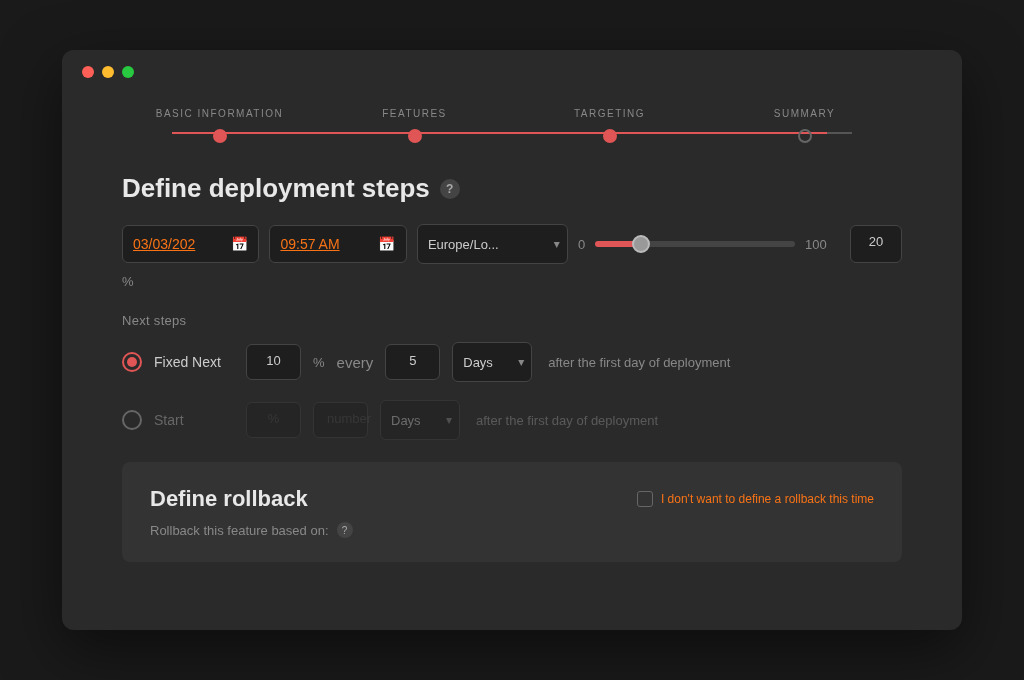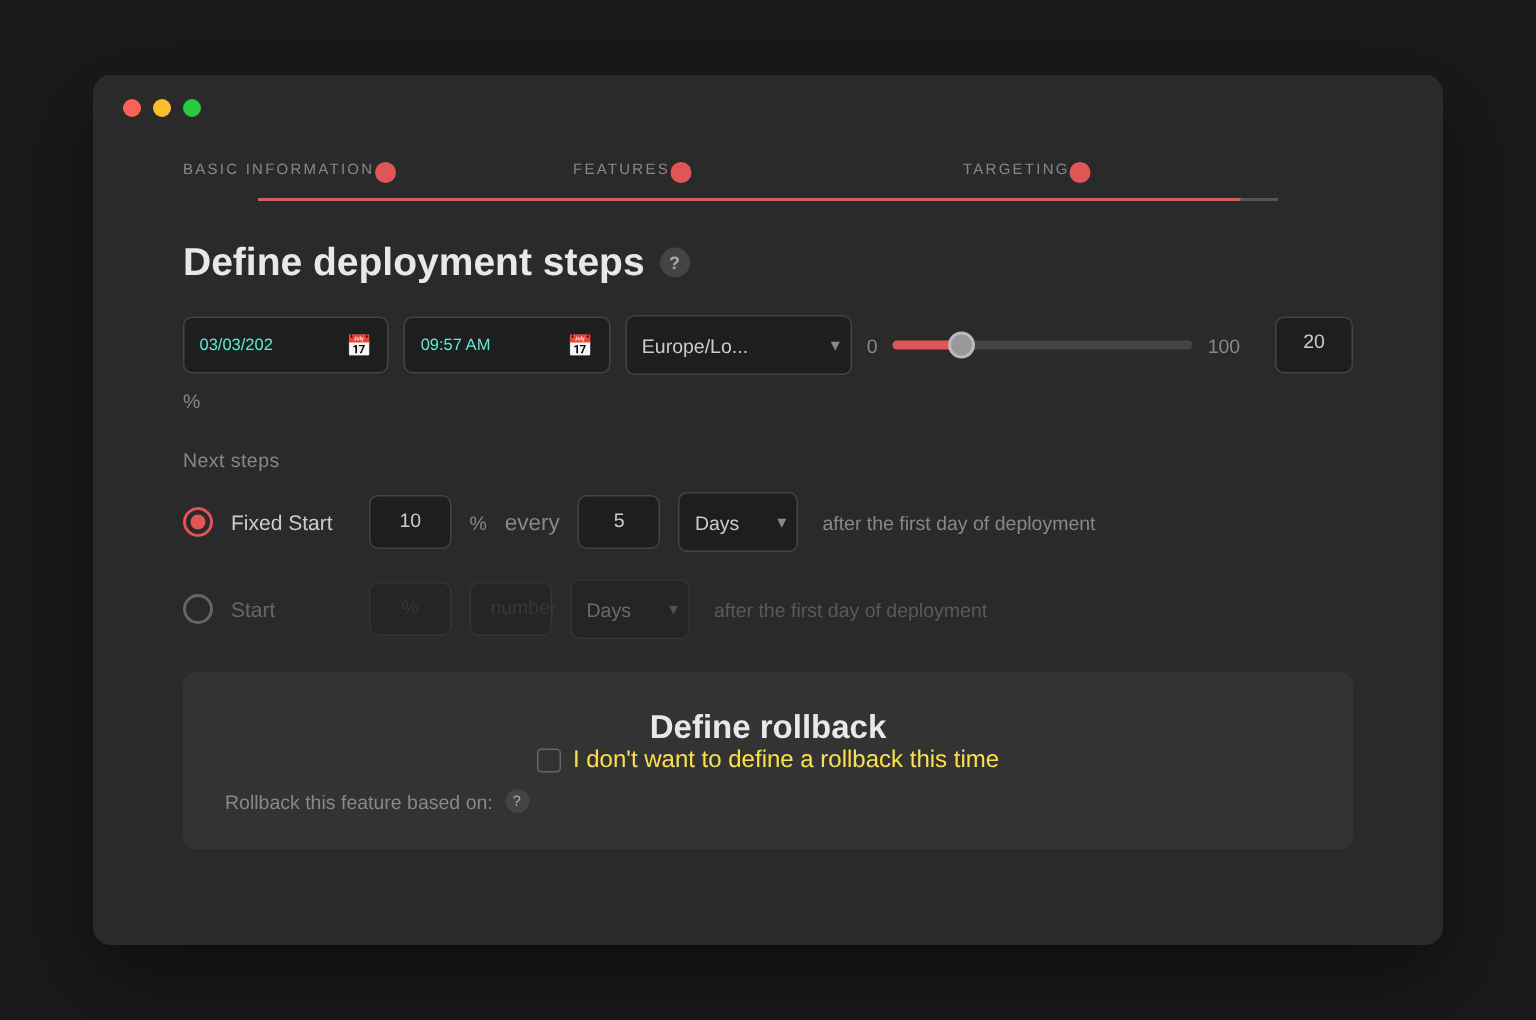--- a/index.html
+++ b/index.html
@@ -57,22 +57,22 @@
       position: absolute;
       top: 54px;
       left: 110px;
       width: calc(75% - 20px);
       height: 2px;
       background: #e05555;
       z-index: 1;
     }
     .step {
       display: flex;
-      flex-direction: row;
-      align-items: flex-start;
+      flex-direction: column;
+      align-items: center;
       position: relative;
       z-index: 2;
       flex: 1;
     }
     .step-label {
       font-size: 10px;
       letter-spacing: 1.5px;
       color: #888;
       margin-bottom: 10px;
       text-transform: uppercase;
@@ -146,24 +146,25 @@
       font-size: 13px;
       padding: 8px 10px;
       display: flex;
       align-items: center;
       gap: 8px;
       height: 38px;
     }
     .input-field input {
       background: transparent;
       border: none;
-      color: #5eead4;
-      font-size: 11px;
+      color: #f97316;
+      font-size: 14px;
       outline: none;
       width: 90px;
+      text-decoration: underline;
     }
     .cal-icon {
       color: #666;
       font-size: 14px;
       cursor: pointer;
     }
     .select-field {
       background: #1e1e1e;
       border: 1px solid #444;
       border-radius: 6px;
@@ -316,43 +317,42 @@
       background: #333;
       border-radius: 8px;
       padding: 24px 28px;
       margin-top: 8px;
     }
     .rollback-header {
       display: flex;
       justify-content: space-between;
       align-items: center;
       margin-bottom: 10px;
-      flex-direction: column;
     }
     .rollback-title {
       font-size: 22px;
       font-weight: 600;
       color: #e8e8e8;
     }
     .rollback-checkbox-row {
       display: flex;
       align-items: center;
       gap: 8px;
     }
     .checkbox {
       width: 16px;
       height: 16px;
       border: 1px solid #666;
       border-radius: 3px;
       background: transparent;
       cursor: pointer;
     }
     .rollback-checkbox-label {
-      color: #fde047;
-      font-size: 16px;
+      color: #f97316;
+      font-size: 12px;
     }
     .rollback-sub {
       font-size: 13px;
       color: #888;
       display: flex;
       align-items: center;
       gap: 8px;
     }
     .percent-sign {
       color: #888;
@@ -378,20 +378,24 @@
       <span class="step-label">BASIC INFORMATION</span>
       <div class="step-dot"></div>
     </div>
     <div class="step">
       <span class="step-label">FEATURES</span>
       <div class="step-dot"></div>
     </div>
     <div class="step">
       <span class="step-label">TARGETING</span>
       <div class="step-dot"></div>
+    </div>
+    <div class="step">
+      <span class="step-label">SUMMARY</span>
+      <div class="step-dot outline"></div>
     </div>
   </div>
 
   <div class="content">
 
     <div class="section-title">
       <span>Define deployment steps</span>
       <div class="help-icon">
         <span>?</span>
       </div>
@@ -428,21 +432,21 @@
         <input type="text" value="20" style="">
       </div>
       <span class="percent-sign">%</span>
     </div>
 
     <div class="next-steps-section">
       <div class="sub-label">Next steps</div>
 
       <div class="radio-row">
         <div class="radio-btn checked"></div>
-        <span class="radio-label">Fixed Start</span>
+        <span class="radio-label">Fixed Next</span>
         <div class="step-input">
           <input type="text" value="10" style="">
         </div>
         <span class="percent-sign">%</span>
         <span class="every-label">every</span>
         <div class="step-input">
           <input type="text" value="5" style="">
         </div>
         <div class="select-wrapper">
           <select class="select-field">

